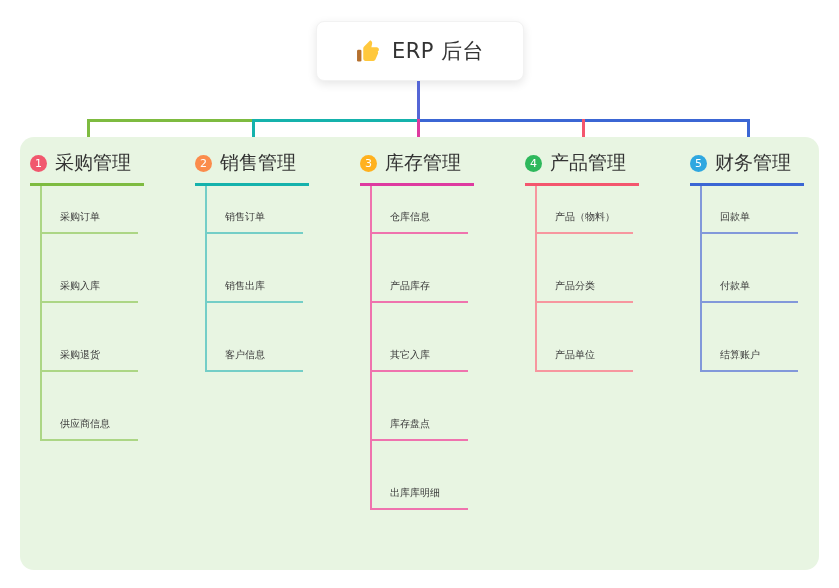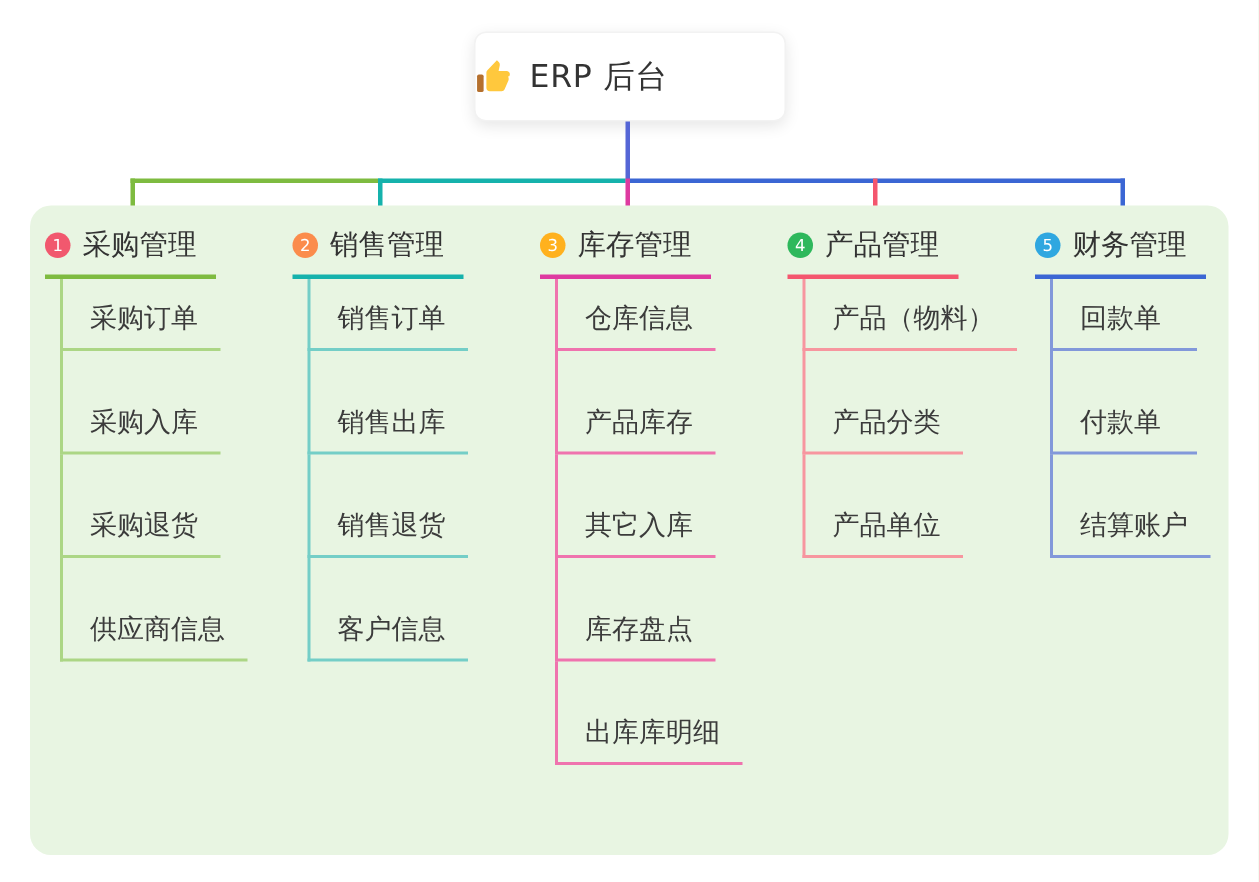--- a/index.html
+++ b/index.html
@@ -10,21 +10,21 @@
     overflow:hidden;
     position:relative;
   }
   .canvas{position:absolute;inset:0;}
 
   
   .root-node{
     position:absolute;left:316px;top:21px;width:208px;height:60px;
     background:#ffffff;border:1px solid #f2f2f2;border-radius:8px;
     box-shadow:0 3px 10px rgba(0,0,0,.10);
-    display:flex;align-items:center;gap:11px;
+    display:flex;align-items:center;justify-content:center;gap:11px;
     box-sizing:border-box;
     cursor:pointer;
   }
   .root-label{font-size:21px;color:#333;font-weight:500;letter-spacing:.5px;}
   .thumb-icon{display:flex;align-items:center;}
 
   
   .connector{position:absolute;}
 
   
@@ -55,21 +55,21 @@
     height:69px;
     width:max-content;
     min-width:98px;
     border-left:2px solid var(--light);
     border-bottom:2px solid var(--light);
     display:flex;align-items:flex-end;
     padding:0 15px 8px 18px;
     cursor:pointer;
   }
   .child:first-child{height:48px;}
-  .child-label{font-size:18px;color:#3b3b3b;white-space:nowrap;}
+  .child-label{font-size:10px;color:#3b3b3b;white-space:nowrap;}
 </style>
 </head>
 <body>
 
 <div class="canvas">
 
   <div class="root-node">
     <span class="thumb-icon">
       <svg width="25" height="25" viewBox="0 0 24 24" aria-hidden="true">
         <rect x="1" y="10.2" width="4.2" height="11.3" rx="1.2" fill="#B5702E"></rect>
@@ -123,23 +123,20 @@
     </div>
     <div class="children">
   <div class="child">
     <span class="child-label">销售订单</span>
   </div>
 
   <div class="child">
     <span class="child-label">销售出库</span>
   </div>
 
-  <div class="child">
-    <span class="child-label">销售退货</span>
-  </div>
 
   <div class="child">
     <span class="child-label">客户信息</span>
   </div>
 </div>
   </section>
 
   <section class="branch" style="left: 340px; --line: #DE3AA0; --light: #EF73AE; --badge: #FFB11E;">
     <div class="branch-header">
       <span class="badge">3</span>

